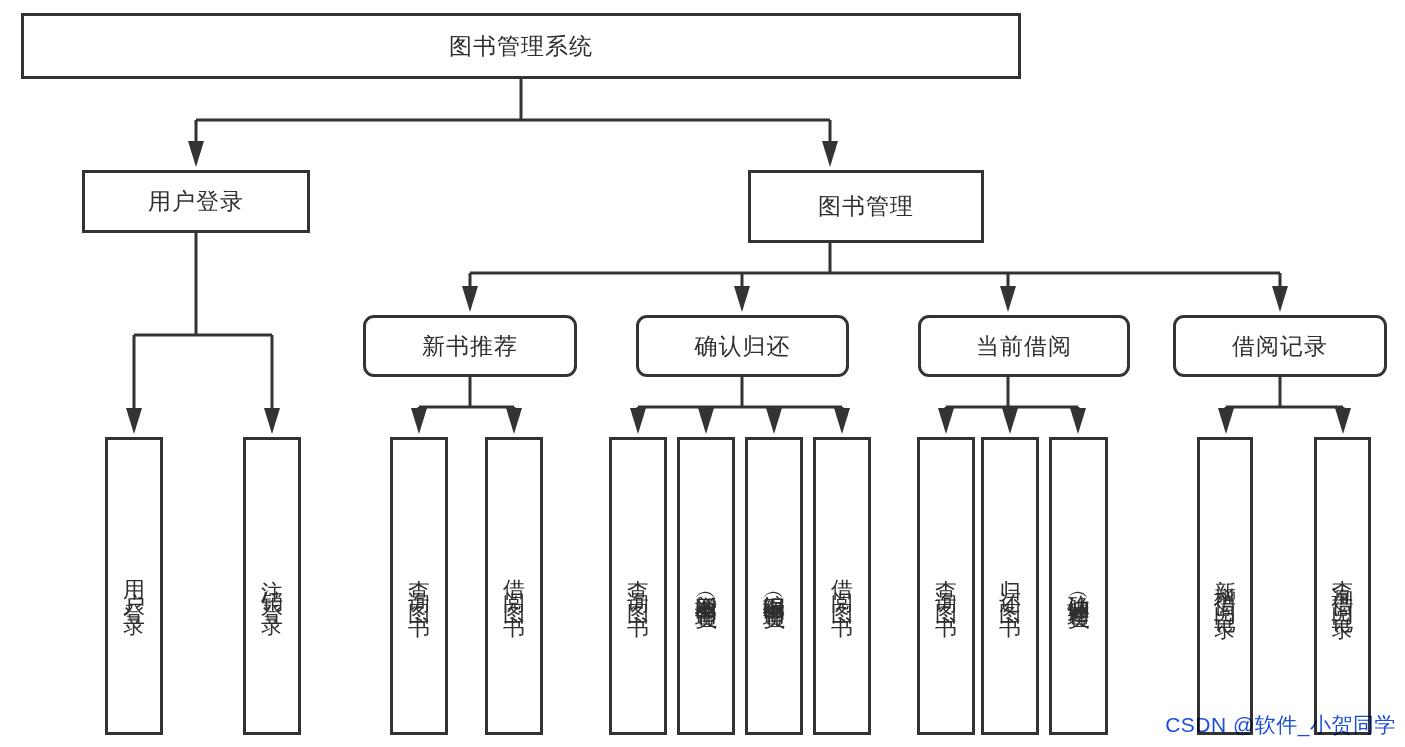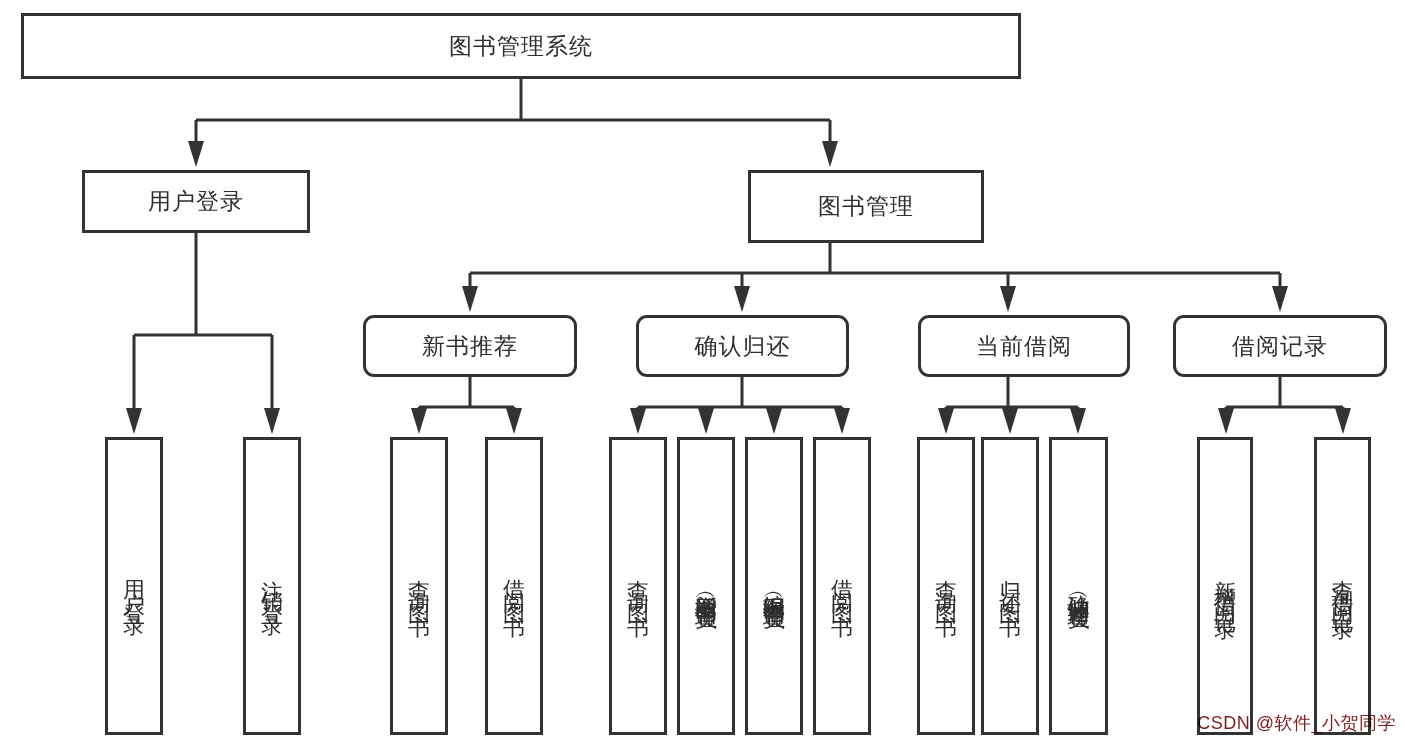--- a/index.html
+++ b/index.html
@@ -52,22 +52,22 @@
     text-orientation: mixed;
     white-space: nowrap;
   }
   .vt-loose .vtext { letter-spacing: 12px; }
   .vt-med   .vtext { letter-spacing: 8px; }
   .vt-tight .vtext { letter-spacing: 2px; }
   .watermark {
     position: absolute;
     top: 711px;
     right: 9px;
-    font-size: 18px;
-    color: #7f1d1d;
+    font-size: 21px;
+    color: #1d4ed8;
     z-index: 5;
     mix-blend-mode: multiply;
     text-shadow: 0 0 2px #ffffff;
     letter-spacing: 0.5px;
     white-space: nowrap;
   }
 </style>
 </head>
 <body>
 

